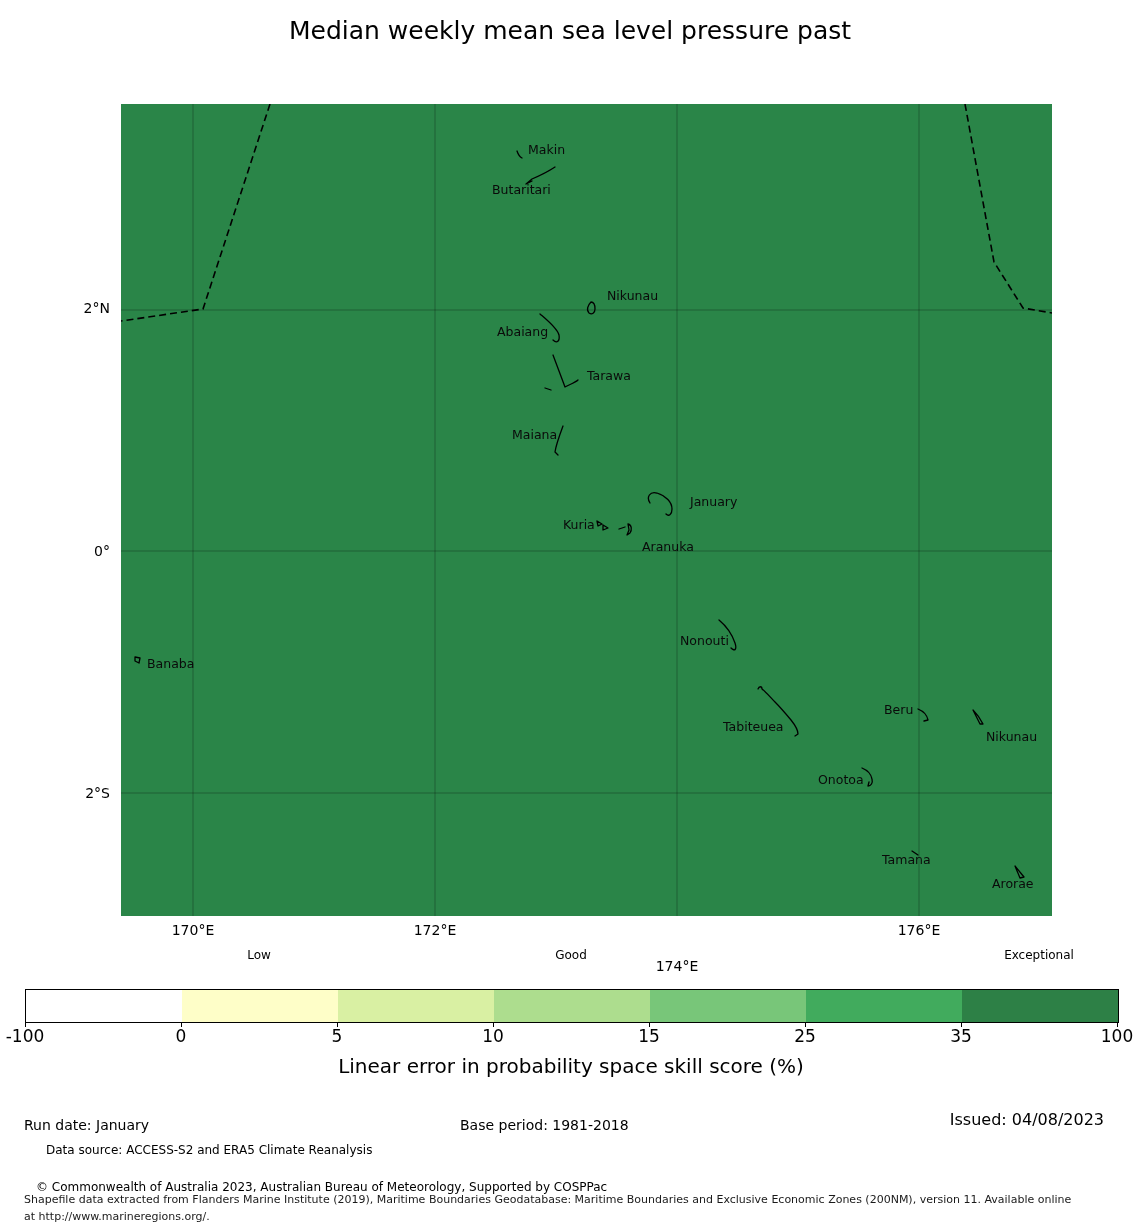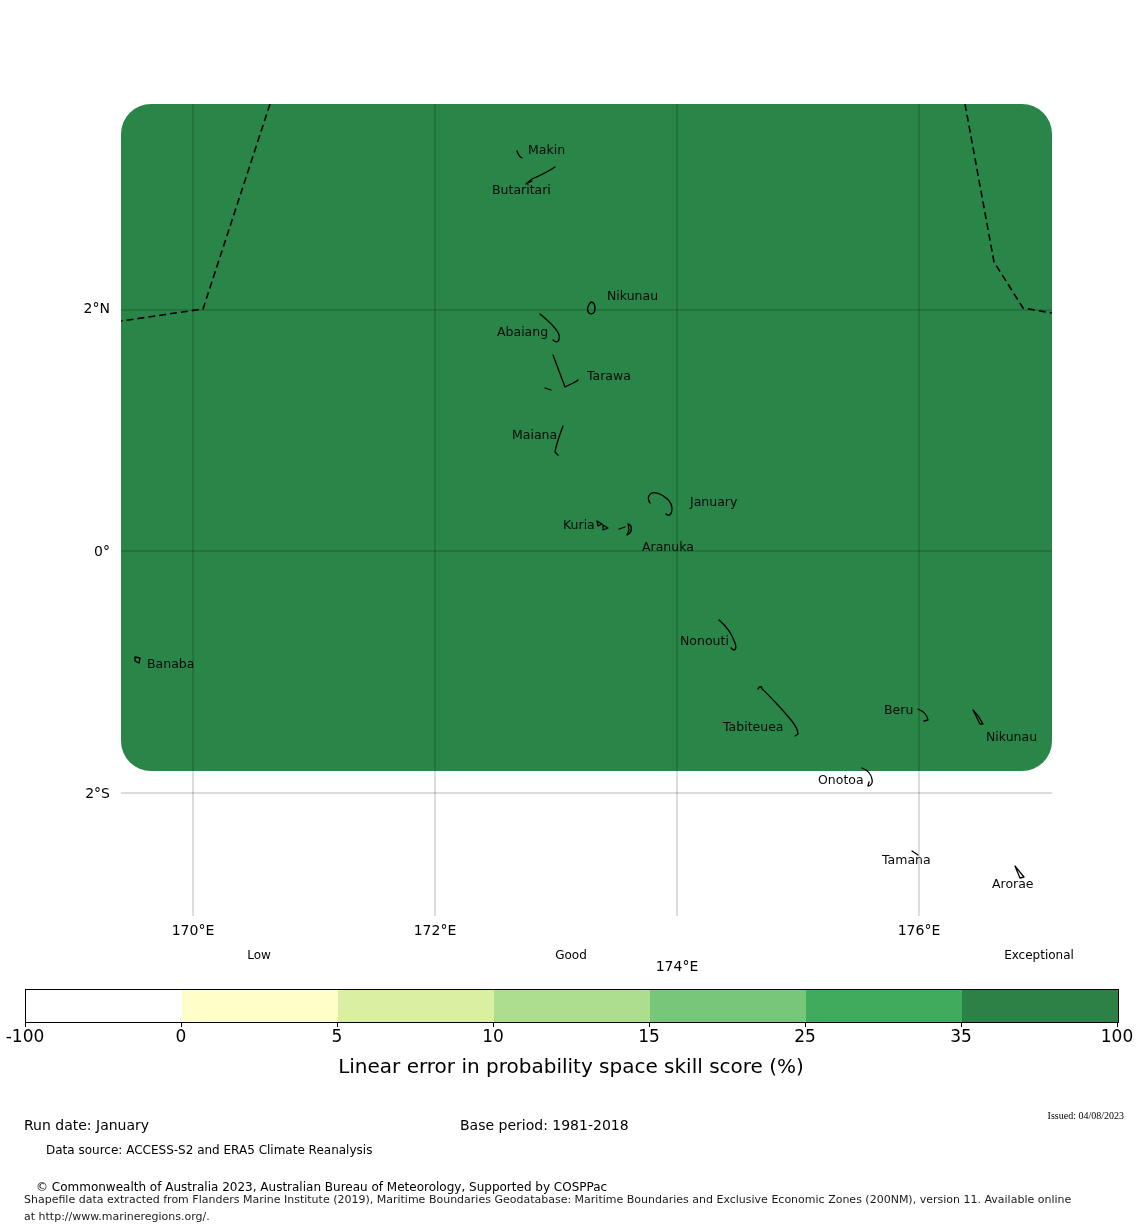--- a/index.html
+++ b/index.html
@@ -6,21 +6,21 @@
   body {
     width:1140px; height:1230px; position:relative; background:#ffffff;
     font-family:"DejaVu Sans","Liberation Sans",sans-serif; color:#000;
     overflow:hidden;
   }
   .title {
     position:absolute; top:12px; left:0; width:1140px; text-align:center;
     font-size:25px; line-height:38px; color:#000;
   }
   
-  #map { position:absolute; left:121px; top:104px; width:931px; height:667px;border-radius:30px; }
+  #map { position:absolute; left:121px; top:104px; width:931px; height:812px; }
   #map svg { position:absolute; left:0; top:0; }
   .isl { position:absolute; font-size:12.5px; color:#0a0a0a; white-space:nowrap; }
   .i0  { left:407px; top:38px; }   
   .i1  { left:371px; top:78px; }   
   .i2  { left:486px; top:184px; }  
   .i3  { left:376px; top:220px; }  
   .i4  { left:466px; top:264px; }  
   .i5  { left:391px; top:323px; }  
   .i6  { left:569px; top:390px; }  
   .i7  { left:442px; top:413px; }  
@@ -48,29 +48,30 @@
   .cb-seg { flex:1 1 0; height:100%; }
   .cb-tick { position:absolute; width:1px; height:5px; top:1022px; background:#000; }
   .cb-label { position:absolute; top:1026px; width:70px; text-align:center; font-size:17px; }
   .caption {
     position:absolute; top:1054px; left:271px; width:600px; text-align:center;
     font-size:20px;
   }
   
   .f-run    { position:absolute; left:24px;  top:1117px; font-size:14px; }
   .f-base   { position:absolute; left:460px; top:1117px; font-size:14px; }
-  .f-issued { position:absolute; right:16px; top:1110px; font-size:10px;font-family:Liberation Serif, serif; }
+  .f-issued { position:absolute; right:36px; top:1110px; font-size:16px; }
   .f-src    { position:absolute; left:24px;  top:1143px; font-size:12px;margin-left:22px; }
   .f-copy   { position:absolute; left:36px;  top:1162px; font-size:12px;margin-top:18px; }
   .f-shape  { position:absolute; left:24px;  top:1191px; width:1055px; font-size:11px; line-height:17px; color:#1a1a1a; }
 </style>
 </head>
 <body>
 
 <div class="title">
+  <div>Median weekly mean sea level pressure past</div>
 </div>
 
 <div id="map" style="background: rgb(42, 133, 72);">
   <svg width="931" height="812" viewBox="0 0 931 812">
 
     <g stroke="rgba(0,0,0,0.4)" stroke-width="0.7">
       <line x1="72" y1="0" x2="72" y2="812"></line>
       <line x1="314" y1="0" x2="314" y2="812"></line>
       <line x1="556" y1="0" x2="556" y2="812"></line>
       <line x1="798" y1="0" x2="798" y2="812"></line>

